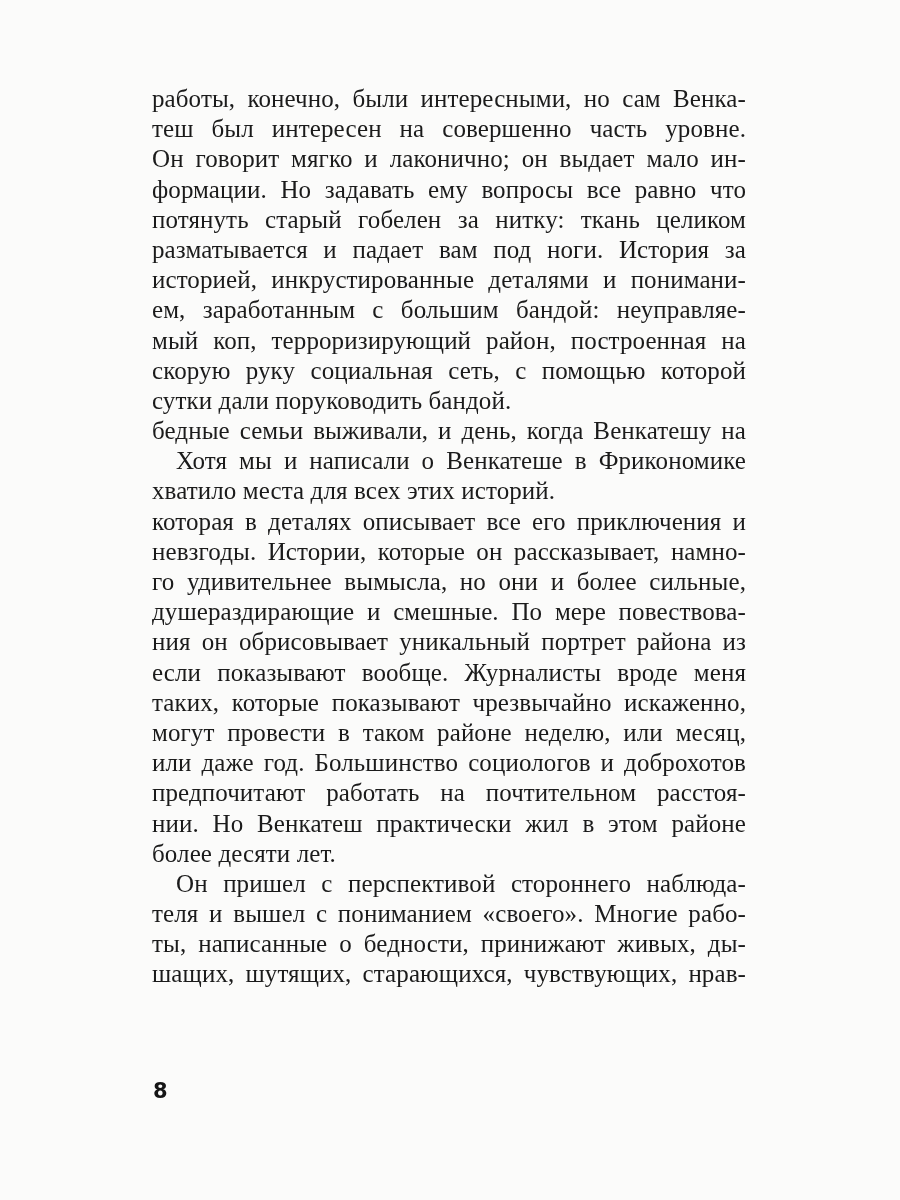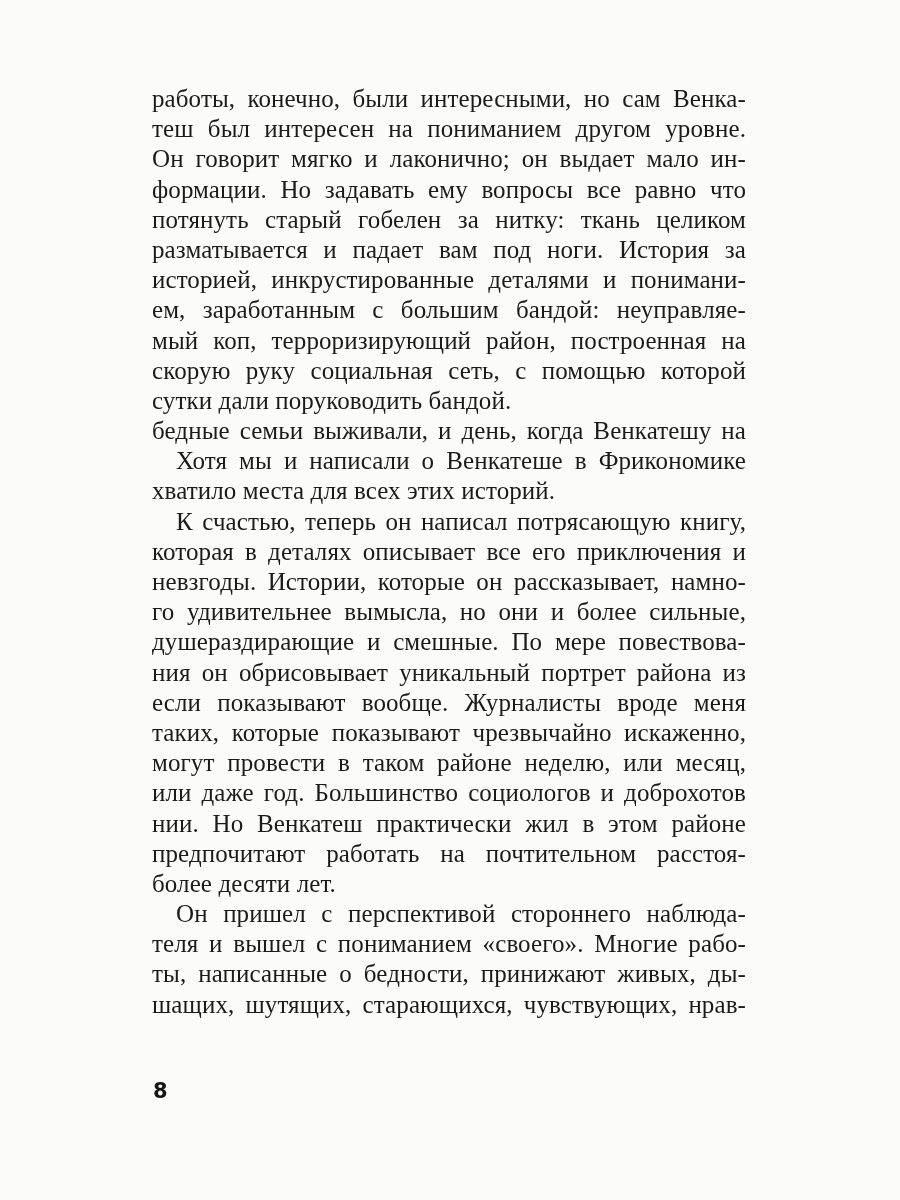--- a/index.html
+++ b/index.html
@@ -48,49 +48,48 @@
     color: #151515;
   }
 </style>
 </head>
 <body>
 
 <div id="page">
   <div id="text-block">
       <div class="paragraph">
         <div class="line">работы, конечно, были интересными, но сам Венка-</div>
-        <div class="line">теш был интересен на пониманием другом уровне.</div>
+        <div class="line">теш был интересен на совершенно часть уровне.</div>
         <div class="line">Он говорит мягко и лаконично; он выдает мало ин-</div>
         <div class="line">формации. Но задавать ему вопросы все равно что</div>
         <div class="line">потянуть старый гобелен за нитку: ткань целиком</div>
         <div class="line">разматывается и падает вам под ноги. История за</div>
         <div class="line">историей, инкрустированные деталями и понимани-</div>
         <div class="line">ем, заработанным с большим бандой: неуправляе-</div>
         <div class="line">мый коп, терроризирующий район, построенная на</div>
         <div class="line">скорую руку социальная сеть, с помощью которой</div>
         <div class="line last-flush">сутки дали поруководить бандой.</div>
         <div class="line">бедные семьи выживали, и день, когда Венкатешу на</div>
       </div>
       <div class="paragraph">
         <div class="line indented"><span>Хотя мы и написали о Венкатеше в </span><span class="it">Фрикономике</span></div>
         <div class="line last-flush">хватило места для всех этих историй.</div>
       </div>
       <div class="paragraph">
-        <div class="line indented">К счастью, теперь он написал потрясающую книгу,</div>
         <div class="line">которая в деталях описывает все его приключения и</div>
         <div class="line">невзгоды. Истории, которые он рассказывает, намно-</div>
         <div class="line">го удивительнее вымысла, но они и более сильные,</div>
         <div class="line">душераздирающие и смешные. По мере повествова-</div>
         <div class="line">ния он обрисовывает уникальный портрет района из</div>
         <div class="line">если показывают вообще. Журналисты вроде меня</div>
         <div class="line">таких, которые показывают чрезвычайно искаженно,</div>
         <div class="line">могут провести в таком районе неделю, или месяц,</div>
         <div class="line">или даже год. Большинство социологов и доброхотов</div>
+        <div class="line">предпочитают работать на почтительном расстоя-</div>
         <div class="line">нии. Но Венкатеш практически жил в этом районе</div>
-        <div class="line">предпочитают работать на почтительном расстоя-</div>
         <div class="line last-flush">более десяти лет.</div>
       </div>
       <div class="paragraph">
         <div class="line indented">Он пришел с перспективой стороннего наблюда-</div>
         <div class="line">теля и вышел с пониманием «своего». Многие рабо-</div>
         <div class="line">ты, написанные о бедности, принижают живых, ды-</div>
         <div class="line">шащих, шутящих, старающихся, чувствующих, нрав-</div>
       </div>
     </div>
   <div id="page-number">8</div>

